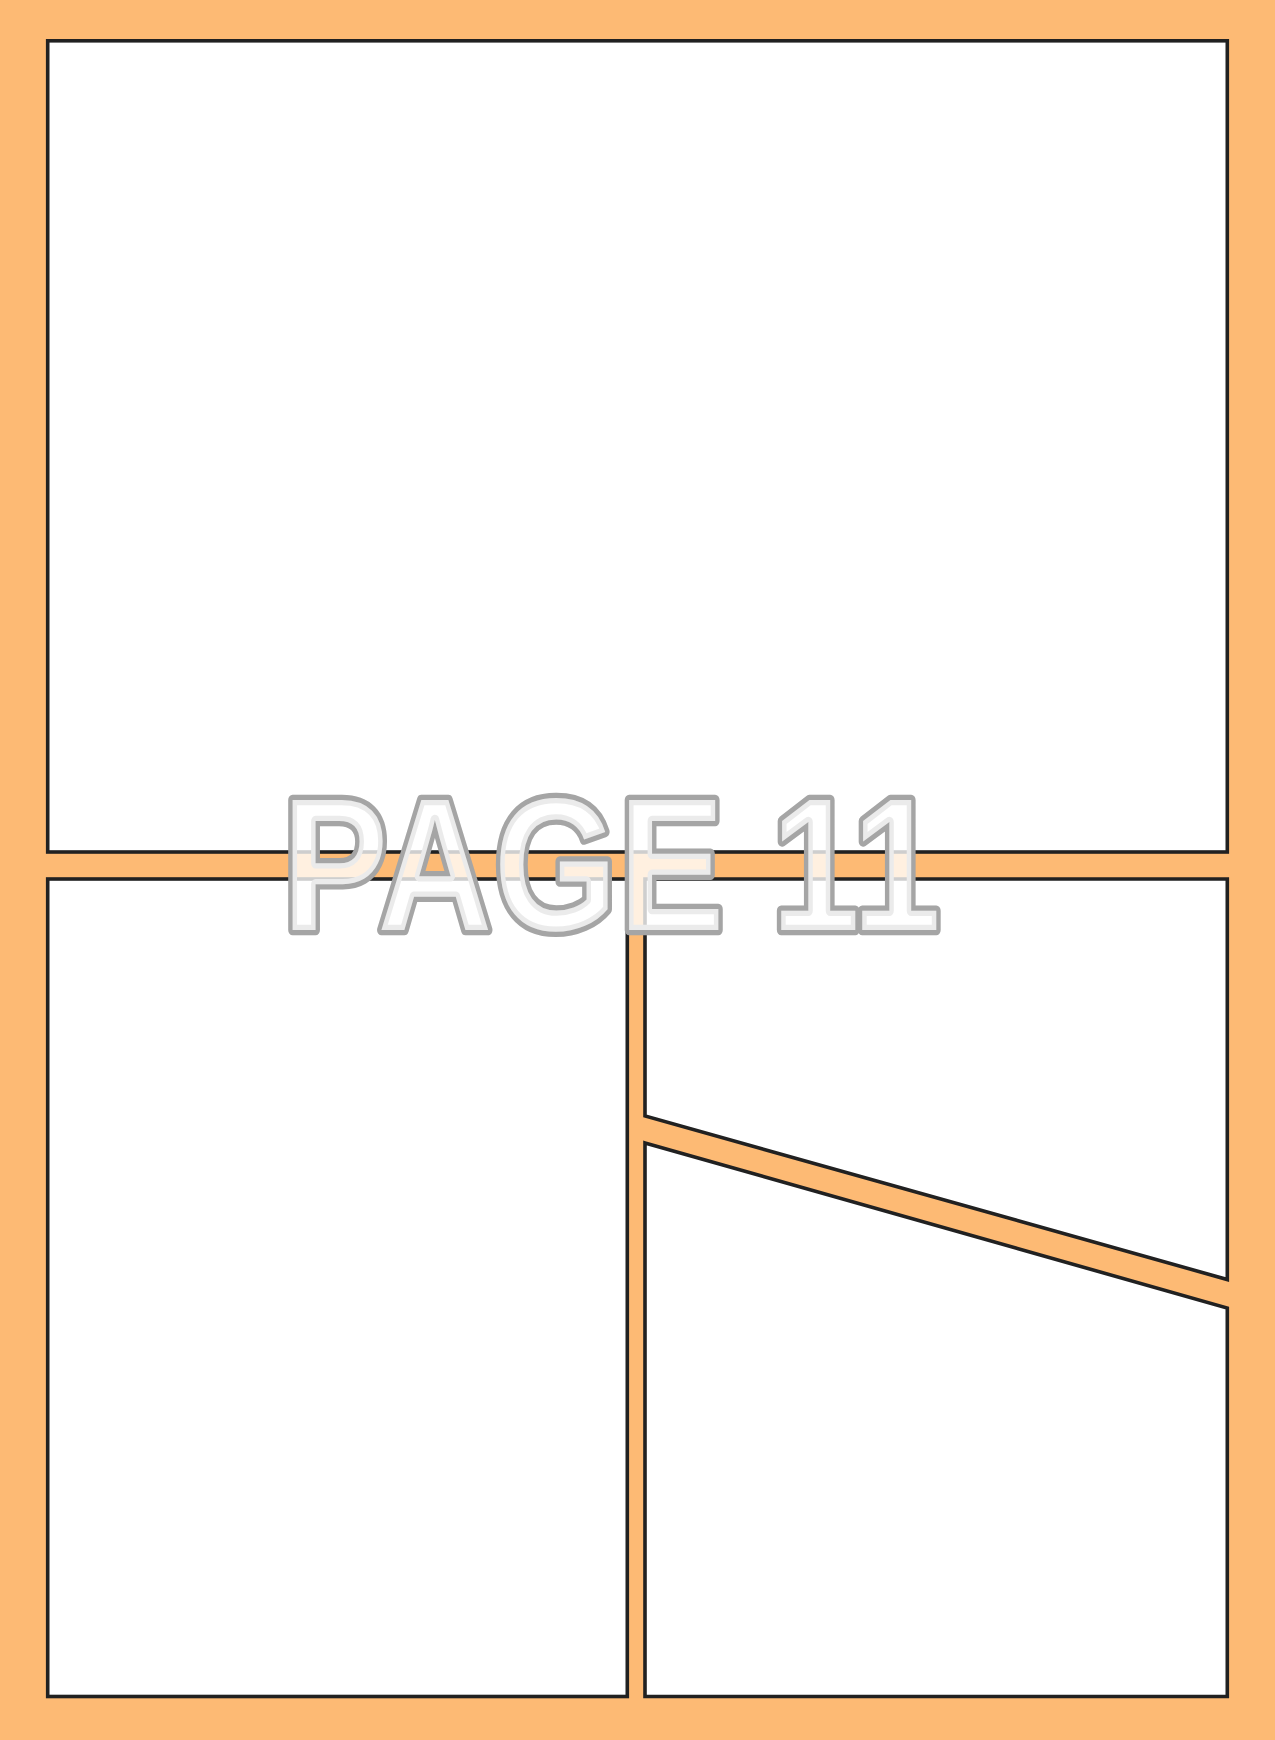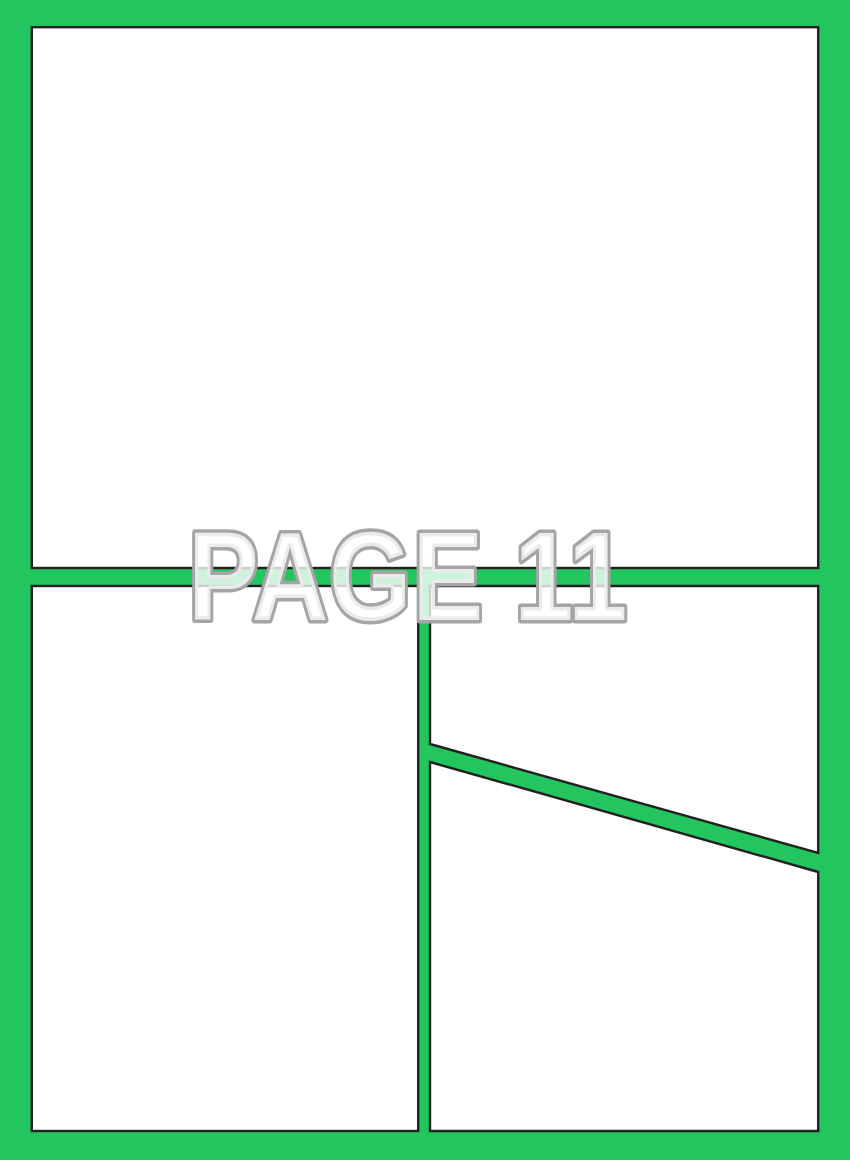--- a/index.html
+++ b/index.html
@@ -8,21 +8,21 @@
     width: 850px;
     height: 1160px;
     background: #f2f2f2;
     font-family: "Liberation Sans", "DejaVu Sans", sans-serif;
     overflow: hidden;
   }
   .page {
     position: relative;
     width: 850px;
     height: 1160px;
-    background: #22c55e;
+    background: #fdba74;
   }
   svg { display: block; }
   .panel {
     fill: #ffffff;
     stroke: #212121;
     stroke-width: 2.4px;
     stroke-linejoin: miter;
   }
   .page-label {
     font-family: "Liberation Sans", "DejaVu Sans", sans-serif;

